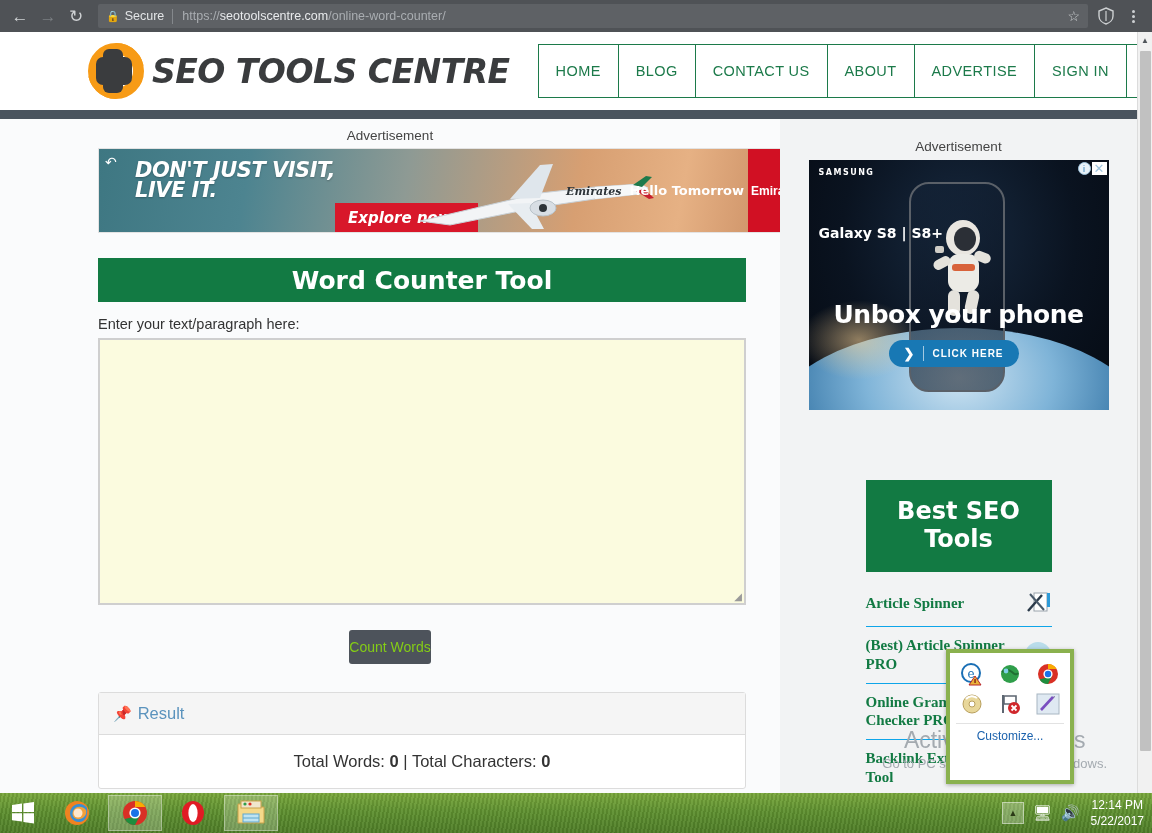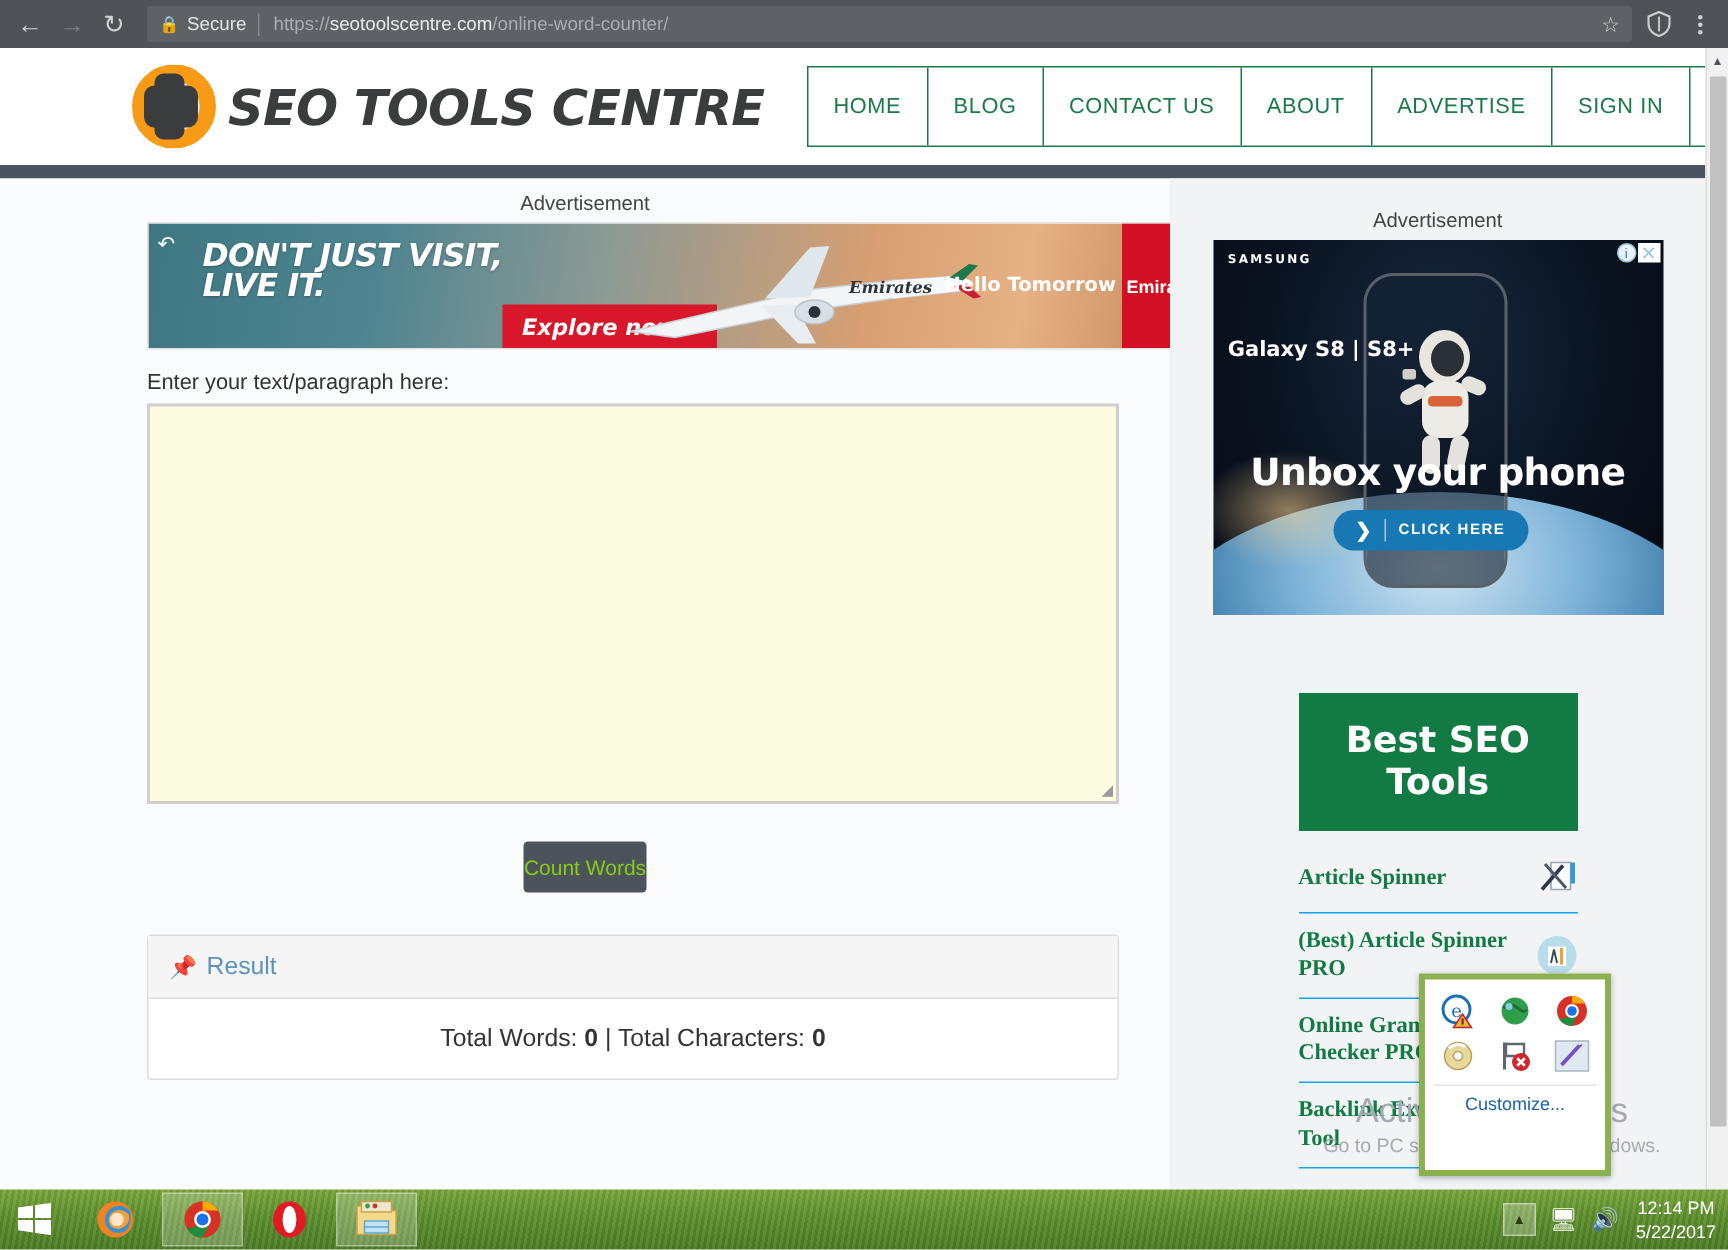--- a/index.html
+++ b/index.html
@@ -242,21 +242,21 @@
   }
   .sam-info .i-badge {
     background: #e7f1f8; color: #2a7ab4; font-size: 9px;
     width: 13px; height: 13px; border-radius: 50%;
     display: flex; align-items: center; justify-content: center;
     border: 1px solid #9fc4de;
   }
   .sam-info .x-badge { color: #9fc4de; font-size: 13px; background: #fff; padding: 0 2px; line-height: 13px; }
 
   .seo-box {
-    margin: 52px auto 0; width: 186px; height: 92px;
+    margin: 70px auto 0; width: 186px; height: 92px;
     background: #127a43; color: #fff;
     display: flex; align-items: center; justify-content: center;
     text-align: center; font-size: 24px; font-weight: 700; line-height: 1.15;
     font-family: "DejaVu Sans", sans-serif;
   }
   .tool-list { margin: 8px auto 0; width: 186px; }
   .tool-item {
     display: flex; align-items: center; justify-content: space-between;
     gap: 8px; padding: 9px 0 9px 0;
     border-bottom: 1px solid #0ea5e9;
@@ -389,20 +389,21 @@
           <circle cx="153" cy="57" r="4" fill="#2c3338"></circle>
           <path d="M205 36 L250 33 L258 37 L250 43 L205 48 Z" fill="#f6f8f9"></path>
           <path d="M243 34 L256 25 L262 26 L252 36 Z" fill="#1f7a4b"></path>
           <path d="M246 40 L259 48 L264 47 L254 38 Z" fill="#c8202e"></path>
           <text x="176" y="44" font-size="11" font-style="italic" font-weight="bold" fill="#2d3439" font-family="DejaVu Serif, serif">Emirates</text>
         </svg>
         <div class="em-tagline">Hello Tomorrow</div>
         <div class="em-logo">Emirates</div>
       </div>
 
+      <div class="tool-title">Word Counter Tool</div>
       <div class="field-label">Enter your text/paragraph here:</div>
 
       <div class="textarea-box">
         <span class="resize-grip">◢</span>
       </div>
 
       <div class="count-btn-row">
         <button class="count-btn">Count Words</button>
       </div>
 

